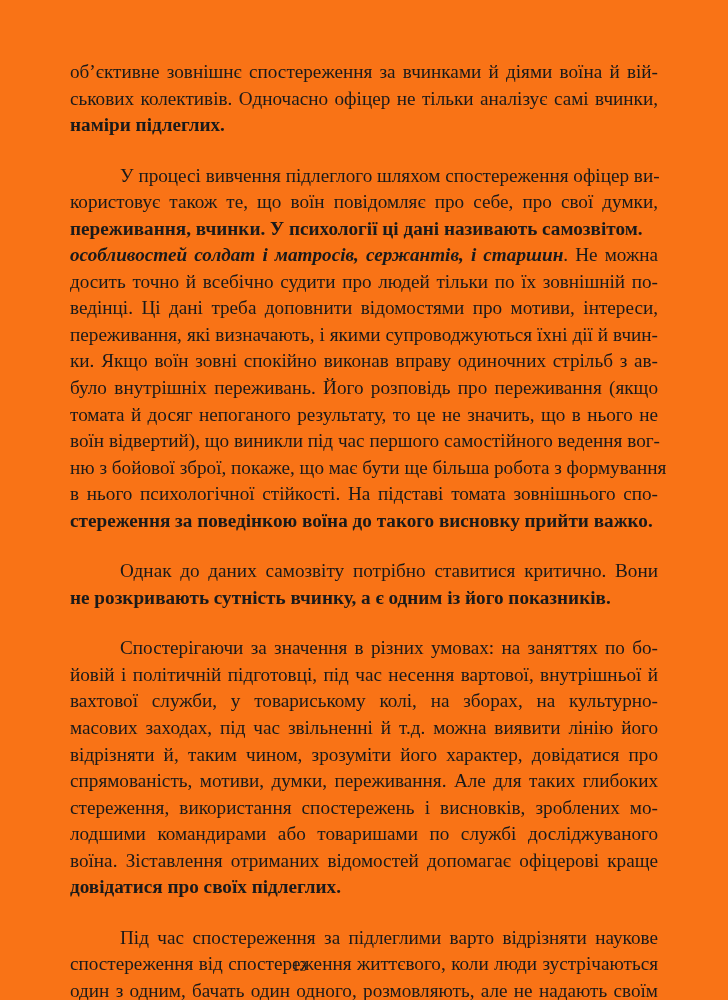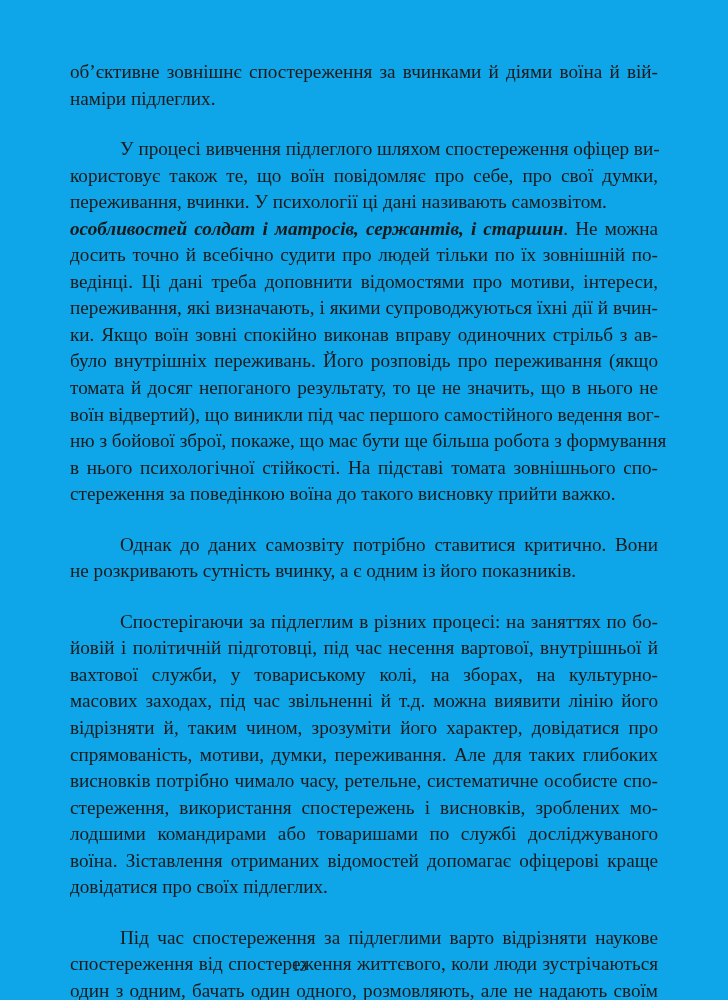--- a/index.html
+++ b/index.html
@@ -1,53 +1,54 @@
 <!DOCTYPE html>
 <html><head>
 <meta charset="utf-8">
 <style>
   html, body { margin: 0; padding: 0; background: #ffffff; }
   body { width: 728px; height: 1000px; position: relative; overflow: hidden; }
   .page {
     position: absolute; left: 0; top: 0; width: 728px; height: 1000px;
-    background: #0ea5e9;
+    background: #f97316;
   }
   .text-block {
     position: absolute; left: 70px; top: 59px; width: 588px;
     font-family: "Liberation Serif", serif;
     font-size: 19.2px;
     color: #1a1a1a;
     line-height: 26.55px;
   }
   .line {
     display: block;
     white-space: nowrap;
     text-align: justify;
     text-align-last: justify;
     height: 26.55px;
   }
-  .line.last { text-align-last: left; }
+  .line.last { text-align-last: left; font-weight: bold; }
   .line.indent { padding-left: 50px; margin-top: 24px; }
   .b { font-weight: bold; }
   .bi { font-weight: bold; font-style: italic; }
   .page-number {
     position: absolute; left: 0; width: 599px; top: 958px;
     text-align: center;
     font-family: "Liberation Serif", serif;
     font-size: 15px; color: #1a1a1a;
   }
 </style>
 </head>
 <body>
 
 <div class="page">
   <div class="text-block">
 
     <div>
       <span class="line">об’єктивне зовнішнє спостереження за вчинками й діями воїна й вій-</span>
+      <span class="line">ськових колективів. Одночасно офіцер не тільки аналізує самі вчинки,</span>
       <span class="line last">наміри підлеглих.</span>
     </div>
 
     <div>
       <span class="line indent">У процесі вивчення підлеглого шляхом спостереження офіцер ви-</span>
       <span class="line">користовує також те, що воїн повідомляє про себе, про свої думки,</span>
       <span class="line last">переживання, вчинки. У психології ці дані називають самозвітом.</span>
     </div>
 
     <div>
@@ -63,27 +64,26 @@
       <span class="line">в нього психологічної стійкості. На підставі томата зовнішнього спо-</span>
       <span class="line last">стереження за поведінкою воїна до такого висновку прийти важко.</span>
     </div>
 
     <div>
       <span class="line indent">Однак до даних самозвіту потрібно ставитися критично. Вони</span>
       <span class="line last">не розкривають сутність вчинку, а є одним із його показників.</span>
     </div>
 
     <div>
-      <span class="line indent">Спостерігаючи за підлеглим в різних процесі: на заняттях по бо-</span>
+      <span class="line indent">Спостерігаючи за значення в різних умовах: на заняттях по бо-</span>
       <span class="line">йовій і політичній підготовці, під час несення вартової, внутрішньої й</span>
       <span class="line">вахтової служби, у товариському колі, на зборах, на культурно-</span>
       <span class="line">масових заходах, під час звільненні й т.д. можна виявити лінію його</span>
       <span class="line">відрізняти й, таким чином, зрозуміти його характер, довідатися про</span>
       <span class="line">спрямованість, мотиви, думки, переживання. Але для таких глибоких</span>
-      <span class="line">висновків потрібно чимало часу, ретельне, систематичне особисте спо-</span>
       <span class="line">стереження, використання спостережень і висновків, зроблених мо-</span>
       <span class="line">лодшими командирами або товаришами по службі досліджуваного</span>
       <span class="line">воїна. Зіставлення отриманих відомостей допомагає офіцерові краще</span>
       <span class="line last">довідатися про своїх підлеглих.</span>
     </div>
 
     <div>
       <span class="line indent">Під час спостереження за підлеглими варто відрізняти наукове</span>
       <span class="line">спостереження від спостереження життєвого, коли люди зустрічаються</span>
       <span class="line">один з одним, бачать один одного, розмовляють, але не надають своїм</span>

